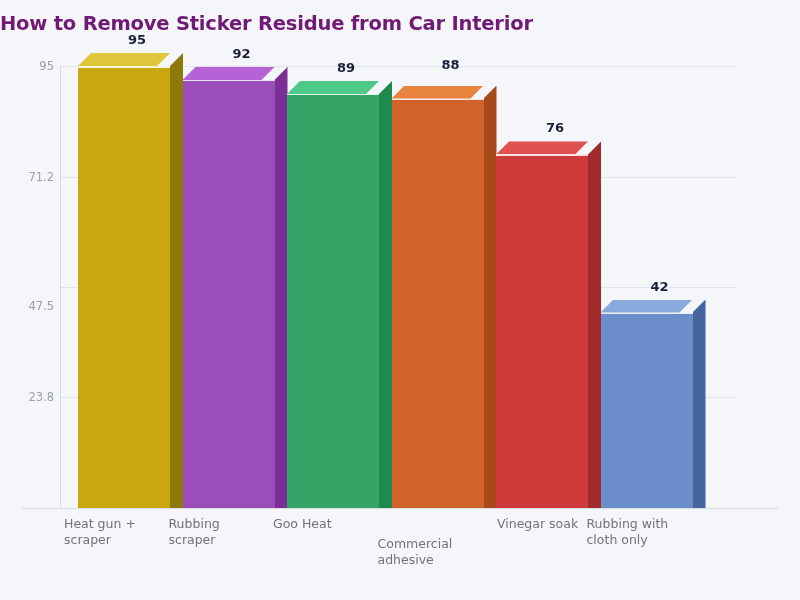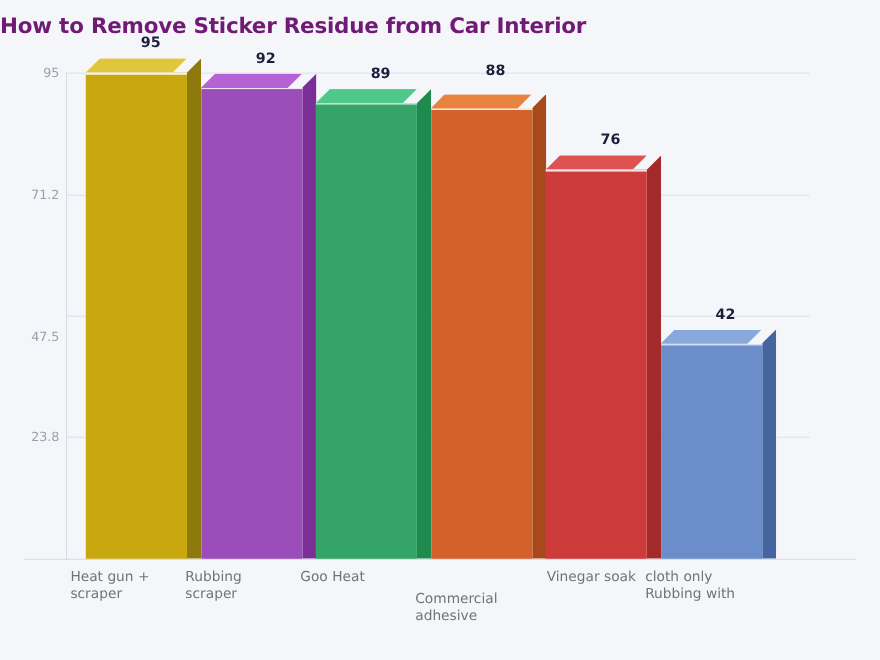--- a/index.html
+++ b/index.html
@@ -228,18 +228,18 @@
       <div class="cat-label" style="left: 377.5px; width: 120px; margin-top: 20px;">
         <span>Commercial</span>
         <span>adhesive</span>
       </div>
       <div class="value-label" style="left: 509px; width: 92px; top: 120.4px;">76</div>
       <div class="cat-label" style="left: 497px; width: 120px;">
         <span>Vinegar soak</span>
       </div>
       <div class="value-label" style="left: 613.5px; width: 92px; top: 278.589px;">42</div>
       <div class="cat-label" style="left: 586.5px; width: 120px;">
+        <span>Rubbing with</span>
         <span>cloth only</span>
-        <span>Rubbing with</span>
       </div>
     </div>
 
 </div>
 
 </body></html>

